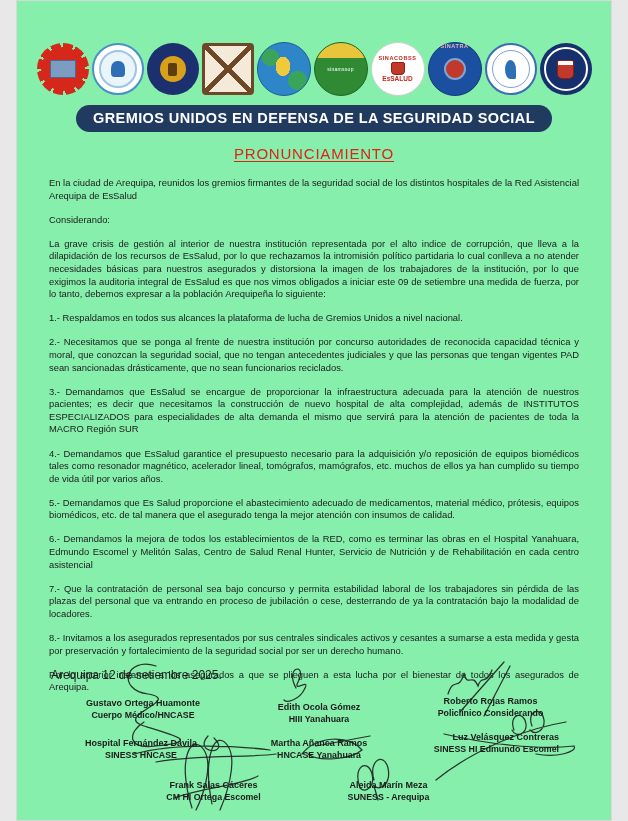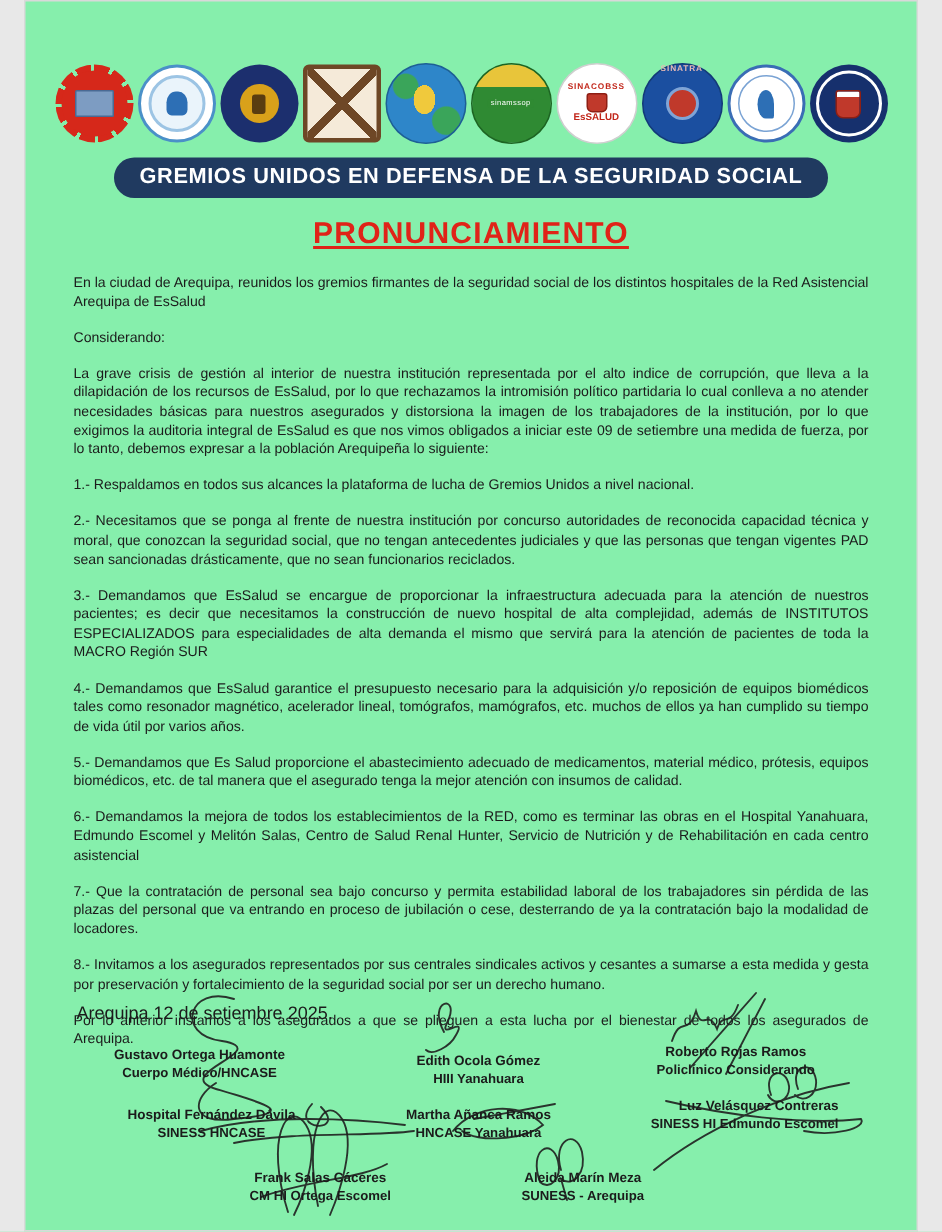--- a/index.html
+++ b/index.html
@@ -43,21 +43,21 @@
   .l9{background:#fff;border:2px solid #3a6db5;width:48px;height:48px;}
   .l9 .inner{width:36px;height:36px;border-radius:50%;border:1px solid #7aa3d4;}
   .l9 .fig{width:11px;height:19px;background:#2d6fb5;border-radius:50% 50% 10% 50%;}
   .l10{background:#16306d;}
   .l10 .inner{width:40px;height:40px;border-radius:50%;border:2px solid #fff;background:#16306d;}
   .l10 .shield{width:15px;height:17px;border-radius:2px 2px 5px 5px;background:linear-gradient(#fff 0 4px,#c0392b 4px);border:1px solid #8e1f14;}
   
   .banner{width:fit-content;margin:7px auto 0;background:#203a60;color:#fff;border-radius:18px;
           padding:5px 17px 6px;font-weight:bold;font-size:14.5px;letter-spacing:.4px;}
   .title{text-align:center;margin-top:13px;}
-  .title span{color:#e02318;font-weight:700;font-size:20px;letter-spacing:.8px;
+  .title span{color:#e02318;font-weight:400;font-size:15px;letter-spacing:.8px;
               text-decoration:underline;text-underline-offset:2px;}
   
   .body{margin:14px 33px 0 33px;font-size:9.4px;line-height:1.34;text-align:justify;}
   .body p{margin:0 0 11.5px 0;}
   
   .sigzone{position:absolute;left:0;top:658px;width:628px;height:163px;}
   .dateline{position:absolute;left:35px;top:10px;font-size:12px;}
   .sig{position:absolute;text-align:center;font-weight:bold;line-height:1.3;}
   .sig .nm{font-size:9px;}
   .sig .org{font-size:8.8px;}
@@ -139,21 +139,21 @@
       <path d="M140,8 C110,-2 100,32 132,36 C168,42 96,58 128,68 C162,78 184,84 140,88 C110,92 112,74 128,64"></path>
       <path d="M280,30 C268,8 292,4 282,24 C276,36 296,18 288,32 C284,40 272,46 268,42"></path>
       <path d="M432,36 C438,18 442,34 448,16 C452,30 456,14 462,28 C466,16 470,28 476,12 M444,54 L488,4 M468,58 L494,8"></path>
       <path d="M118,96 C160,84 222,88 254,92 M140,104 C182,96 232,100 260,96 M192,78 C176,96 216,98 198,80"></path>
       <path d="M286,96 C300,78 332,76 346,92 C334,102 302,104 292,96 M300,88 L354,78"></path>
       <path d="M176,150 C160,100 176,74 188,92 C198,108 186,140 180,152 M196,146 C186,96 200,70 212,88 C222,104 210,138 204,152 M158,140 C192,128 224,128 242,118"></path>
       <path d="M344,130 C336,108 352,100 356,116 C359,128 350,136 344,130 M358,122 C352,102 368,94 372,110 C375,124 366,134 358,128 L362,142"></path>
       <path d="M420,122 C452,96 502,72 550,64 M428,76 C470,86 522,92 558,88 C562,94 540,100 520,96 M498,72 C492,56 508,52 510,66 C511,76 500,80 496,72 M516,68 C510,52 526,48 528,62 C529,72 520,78 514,72"></path>
     </svg>
 
-    <div class="sig" style="left:27px;top:40px;width:180px;">
+    <div class="sig" style="left:37px;top:40px;width:180px;">
       <div class="nm">Gustavo Ortega Huamonte</div>
       <div class="org">Cuerpo Médico/HNCASE</div>
     </div>
     <div class="sig" style="left:228px;top:44px;width:150px;">
       <div class="nm">Edith Ocola Gómez</div>
       <div class="org">HIII Yanahuara</div>
     </div>
     <div class="sig" style="left:392px;top:38px;width:165px;">
       <div class="nm">Roberto Rojas Ramos</div>
       <div class="org">Policlínico Considerando</div>

